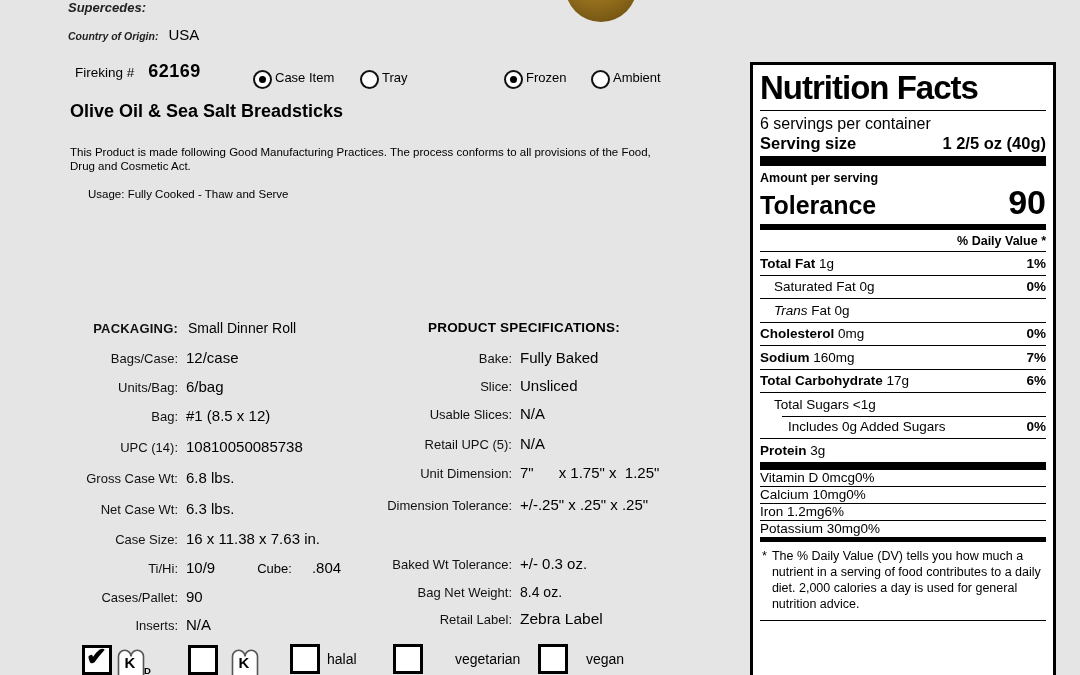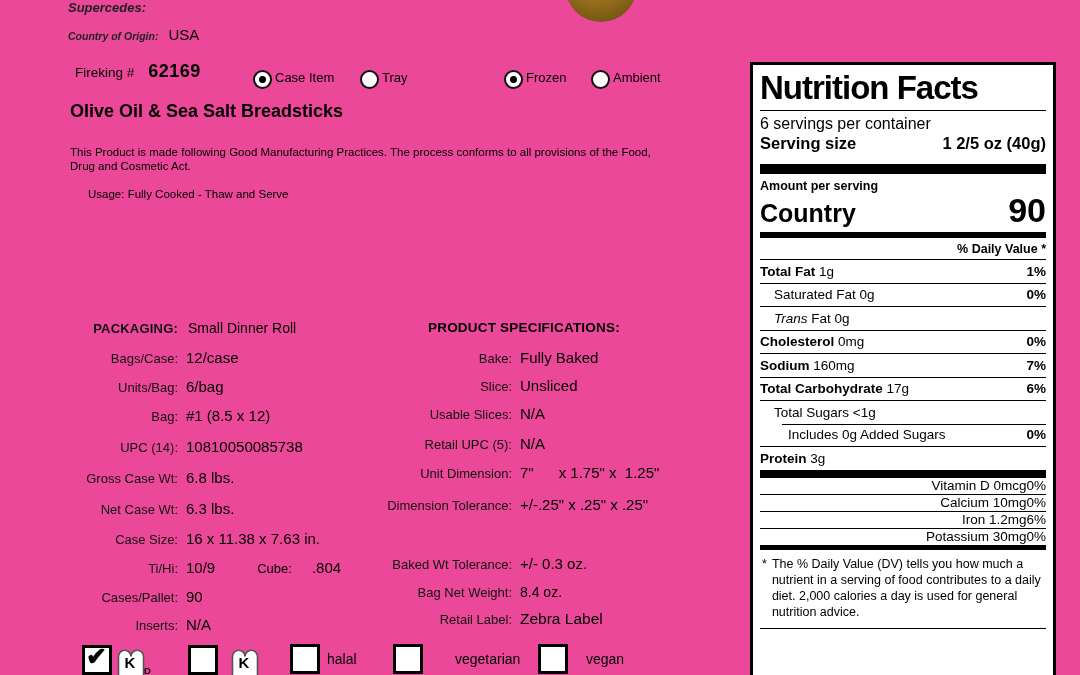--- a/index.html
+++ b/index.html
@@ -1,16 +1,16 @@
 <!DOCTYPE html>
 <html><head>
 <meta charset="utf-8">
 <style>
   html,body{margin:0;padding:0;background:#fff;}
-  .page{position:relative;width:1080px;height:675px;background:#ec4899;color:#000;
+  .page{position:relative;width:1080px;height:675px;background:#e5e5e5;color:#000;
         font-family:"Liberation Sans",sans-serif;overflow:hidden;}
   .abs{position:absolute;}
 
   
   .supercedes{left:68px;top:0;font-size:13px;font-weight:bold;font-style:italic;color:#222;}
   .country-row{left:68px;top:26px;display:flex;align-items:baseline;gap:10px;}
   .country-label{font-size:10.5px;font-weight:bold;font-style:italic;color:#222;}
   .country-value{font-size:15px;}
   .fireking-row{left:75px;top:61px;display:flex;align-items:baseline;gap:14px;}
   .fireking-label{font-size:13.5px;}
@@ -36,40 +36,40 @@
   .heading-val{font-size:14px;margin-left:10px;}
   .mini-lbl{font-size:13px;margin-left:42px;}
   .mini-val{font-size:15px;margin-left:20px;}
 
   
   .nf{left:750px;top:62px;width:286px;height:620px;border:3px solid #000;
       padding:2px 7px 0 7px;background:#fff;}
   .nf-title{font-size:33px;font-weight:900;letter-spacing:-1px;margin:2px 0 3px 0;white-space:nowrap;}
   .rule{border-top:1px solid #000;height:0;}
   .nf-servings{font-size:16px;margin-top:4px;}
-  .nf-serving-row{display:flex;justify-content:space-between;font-size:16.5px;font-weight:bold;margin-top:1px;padding-bottom:11px;}
+  .nf-serving-row{display:flex;justify-content:space-between;font-size:16.5px;font-weight:bold;margin-top:1px;padding-bottom:3px;}
   .bar10{height:10px;background:#000;}
   .bar8{height:8px;background:#000;}
   .bar6{height:6px;background:#000;}
   .bar5{height:5px;background:#000;}
   .nf-amount{font-size:12.5px;font-weight:bold;margin-top:5px;}
   .nf-cal-row{display:flex;justify-content:space-between;align-items:baseline;margin-top:-2px;padding-bottom:2px;}
   .nf-cal-label{font-size:25px;font-weight:900;}
   .nf-cal-value{font-size:34px;font-weight:900;}
   .nf-dv-header{text-align:right;font-size:12.5px;font-weight:bold;padding:4px 0 3px 0;}
   .nrow{display:flex;justify-content:space-between;align-items:center;height:22.5px;
         border-top:1px solid #000;font-size:13.5px;}
   .nrow .dv{font-weight:bold;}
   .nrow .b{font-weight:bold;}
   .nrow .i{font-style:italic;}
   .ind1{padding-left:14px;}
   .ind2{padding-left:28px;}
   .nrow.inset{border-top:none;position:relative;}
   .nrow.inset::before{content:"";position:absolute;top:0;left:22px;right:0;border-top:1px solid #000;}
-  .vrow{display:flex;justify-content:flex-end;align-items:center;height:16px;
+  .vrow{display:flex;justify-content:flex-start;align-items:center;height:16px;
         border-top:1px solid #000;font-size:13.5px;}
   .vrow.first{border-top:none;}
   .nf-footnote{display:flex;gap:5px;font-size:12.5px;line-height:1.28;padding:6px 2px 8px 2px;}
 
   
   .checkbox{width:24px;height:24px;border:3px solid #000;background:#fff;position:relative;}
   .checkbox .check{position:absolute;left:1px;top:-6px;font-size:25px;font-weight:bold;}
   .cert{display:flex;align-items:center;gap:4px;}
   .cert-label{font-size:14px;margin-left:3px;}
   .kosher{position:relative;width:36px;height:34px;}
@@ -210,21 +210,21 @@
     <div class="nf-title">Nutrition Facts</div>
     <div class="rule"></div>
     <div class="nf-servings">6 servings per container</div>
     <div class="nf-serving-row">
       <span>Serving size</span>
       <span>1 2/5 oz (40g)</span>
     </div>
     <div class="bar10"></div>
     <div class="nf-amount">Amount per serving</div>
     <div class="nf-cal-row">
-      <span class="nf-cal-label">Country</span>
+      <span class="nf-cal-label">Tolerance</span>
       <span class="nf-cal-value">90</span>
     </div>
     <div class="bar6"></div>
     <div class="nf-dv-header">% Daily Value *</div>
 
     <div class="nrow">
       <span><span class="b">Total Fat</span><span> 1g</span></span>
       <span class="dv">1%</span>
     </div>
     <div class="nrow">

